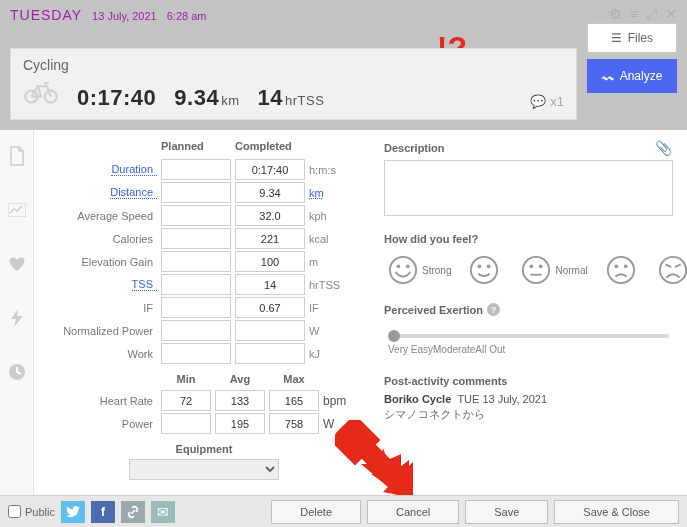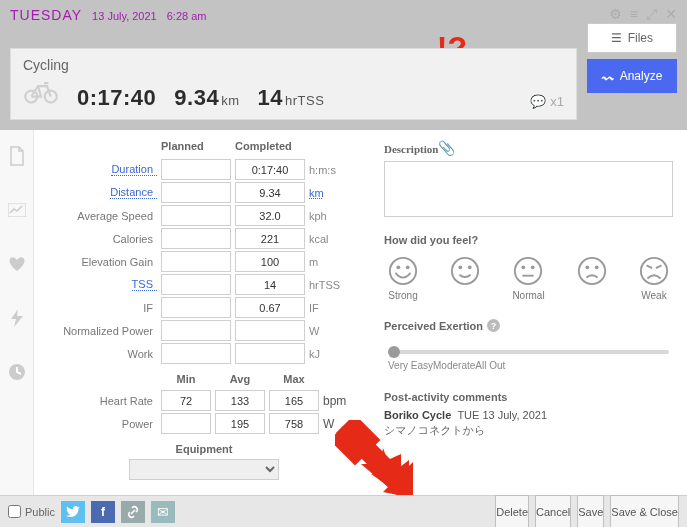--- a/index.html
+++ b/index.html
@@ -38,47 +38,47 @@
   .row .u.link { color: #3a66d6; text-decoration: underline dotted; cursor: pointer; }
   .sect-header { display: grid; grid-template-columns: 115px 50px 50px 50px 40px; gap: 4px; padding: 8px 8px 4px 8px; }
   .sect-header .hd { text-align: center; font-size: 11px; font-weight: 600; color: #666; }
   .row3 { display: grid; grid-template-columns: 115px 50px 50px 50px 40px; gap: 4px; align-items: center; padding: 1px 8px; }
   .row3 .label { text-align: right; font-size: 11px; color: #777; padding-right: 4px; }
   .row3 input { height: 21px; width: 100%; border: 1px solid #cfcfcf; text-align: center; font-size: 11px; color: #333; }
   .eq-header { text-align: center; font-size: 11px; font-weight: 600; color: #666; margin-top: 8px; }
   .eq-row { display: flex; justify-content: center; margin-top: 4px; }
   .eq-row select { width: 150px; height: 21px; border: 1px solid #cfcfcf; font-size: 11px; color: #666; }
   .right-col { flex: 1; padding: 10px 14px 10px 10px; position: relative; overflow: hidden; }
-  .field-label { display: flex; align-items: center; font-size: 11px; color: #666; font-weight: 600; margin-bottom: 4px; font-family: Liberation Serif, serif; }
+  .field-label { display: flex; justify-content: space-between; align-items: center; font-size: 11px; color: #666; font-weight: 600; margin-bottom: 4px; }
   .clip { color: #aab; font-size: 14px; cursor: pointer; }
   .desc-box { width: 100%; height: 56px; border: 1px solid #cfcfcf; padding: 4px; resize: none; font-family: inherit; font-size: 11px; margin-bottom: 14px; }
   .feel-label { font-size: 11px; color: #666; font-weight: 600; margin-bottom: 10px; }
   .faces { display: flex; gap: 18px; justify-content: space-between; padding: 0 4px; }
-  .face { display: flex; flex-direction: column; align-items: center; gap: 4px; font-size: 10px; color: #777; cursor: pointer; }
+  .face { display: flex; flex-direction: row; align-items: center; gap: 4px; font-size: 10px; color: #777; cursor: pointer; }
   .face svg { width: 30px; height: 30px; }
   .pe-row { display: flex; align-items: flex-end; gap: 4px; font-size: 11px; color: #666; font-weight: 600; margin-top: 18px; }
   .qmark { width: 13px; height: 13px; border-radius: 50%; background: #bbb; color: #fff; font-size: 9px; display: flex; align-items: center; justify-content: center; }
   .slider-wrap { margin-top: 18px; padding: 0 4px; }
   .slider-track { height: 4px; background: #d8d8d8; border-radius: 2px; position: relative; }
   .slider-knob { width: 12px; height: 12px; border-radius: 50%; background: #9a9a9a; position: absolute; top: -4px; left: 0; cursor: pointer; }
   .slider-labels { display: flex; justify-content: flex-start; font-size: 10px; color: #888; margin-top: 6px; }
   .post-label { font-size: 11px; color: #666; font-weight: 600; margin-top: 20px; margin-bottom: 6px; }
   .comment-meta { font-size: 11px; }
   .comment-meta .author { font-weight: 700; color: #444; }
   .comment-txt { font-size: 11px; color: #666; margin-top: 2px; }
   .arrow-overlay { position: absolute; left: 335px; top: 420px; pointer-events: none; width: 80px; height: 80px; }
   .footer { position: absolute; left: 0; bottom: 0; width: 100%; height: 32px; background: #e7e7e7; border-top: 1px solid #cfcfcf; display: flex; align-items: center; padding: 0 8px; gap: 6px; }
   .footer .pub { display: flex; align-items: center; gap: 4px; font-size: 11px; color: #666; }
   .share-btn { width: 24px; height: 22px; color: #fff; display: flex; align-items: center; justify-content: center; font-size: 12px; cursor: pointer; }
   .tw { background: #5fc0ef; }
   .fb { background: #4a6bb0; font-weight: bold; }
   .lnk { background: #9aa; }
   .ml { background: #9bb; font-size: 14px; }
   .footer .spacer { flex: 1; }
-  .footer .fbtn { height: 33px; padding: 0 0; border: 1px solid #bfbfbf; background: #f6f6f6; color: #555; font-size: 11px; cursor: pointer; }
+  .footer .fbtn { height: 24px; padding: 0 28px; border: 1px solid #bfbfbf; background: #f6f6f6; color: #555; font-size: 11px; cursor: pointer; }
 </style>
 </head>
 <body>
 
 <div class="topbar">
   <div class="date-row">
     <span class="dow">TUESDAY</span>
     <span class="date">13 July, 2021</span>
     <span class="time">6:28 am</span>
   </div>

